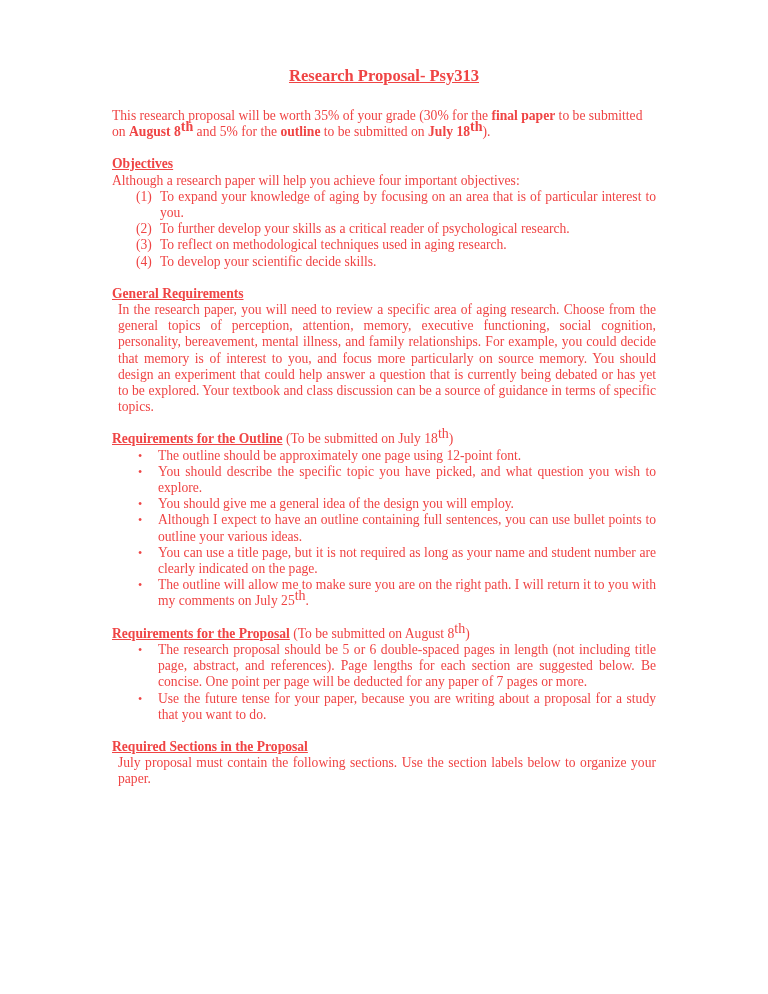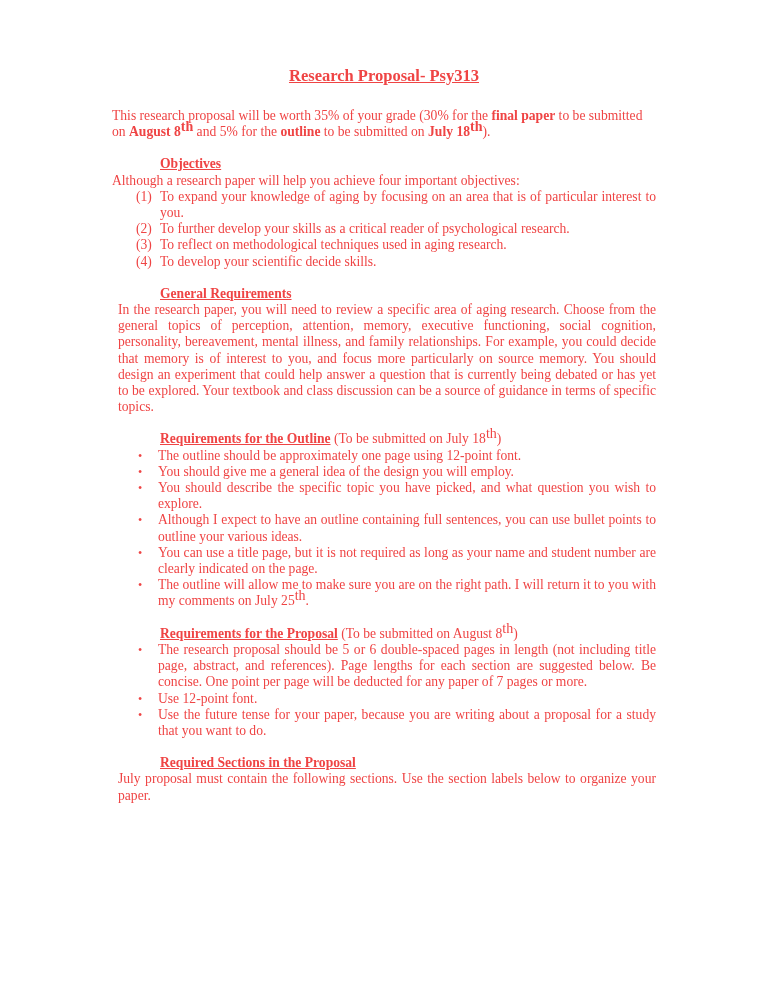--- a/index.html
+++ b/index.html
@@ -9,21 +9,21 @@
     font-family: Liberation Serif, serif;
     font-size: 13.6px; line-height: 16.2px; color: #ef4444;
   }
   .title {
     text-align: center; font-weight: bold; font-size: 16.5px;
     text-decoration: underline; margin: 0 0 22px 0; line-height: 20px;
   }
   p { margin: 0; }
   .just { text-align: justify; margin-left: 6px; }
   .section { margin-top: 16px; }
-  .heading { font-weight: bold; text-decoration: underline; margin-left: 48px; }
+  .heading { font-weight: bold; text-decoration: underline; }
   ol.objectives { list-style: none; margin: 0; padding: 0 0 0 48px; }
   ol.objectives li { position: relative; text-align: justify; }
   ol.objectives li .num { position: absolute; left: -24px; }
   ul.bullets { list-style: none; margin: 0; padding: 0 0 0 46px; }
   ul.bullets li { position: relative; text-align: justify; }
   ul.bullets li::before { content: "\2022"; position: absolute; left: -20px; font-size: 12px; }
   sup { font-size: 14px; line-height: 0; vertical-align: 5px; }
   b { font-weight: bold; }
 </style>
 </head>
@@ -48,33 +48,32 @@
 
   <div class="section">
     <p class="heading">General Requirements</p>
     <p class="just">In the research paper, you will need to review a specific area of aging research.  Choose from the general topics of perception, attention, memory, executive functioning, social cognition, personality, bereavement, mental illness, and family relationships.   For example, you could decide that memory is of interest to you, and focus more particularly on source memory.  You should design an experiment that could help answer a question that is currently being debated or has yet to be explored.   Your textbook and class discussion can be a source of guidance in terms of specific topics.</p>
   </div>
 
   <div class="section">
     <p><span class="heading">Requirements for the Outline</span><span> (To be submitted on July 18</span><sup>th</sup><span>)</span></p>
     <ul class="bullets">
       <li>The outline should be approximately one page using 12-point font.</li>
+      <li>You should describe the specific topic you have picked, and what question you wish to explore.</li>
       <li>You should give me a general idea of the design you will employ.</li>
-      <li>You should describe the specific topic you have picked, and what question you wish to explore.</li>
       <li>Although I expect to have an outline containing full sentences, you can use bullet points to outline your various ideas.</li>
       <li>You can use a title page, but it is not required as long as your name and student number are clearly indicated on the page.</li>
       <li><span>The outline will allow me to make sure you are on the right path.  I will return it to you with my comments on July 25</span><sup>th</sup><span>.</span></li>
     </ul>
   </div>
 
   <div class="section">
     <p><span class="heading">Requirements for the Proposal</span><span> (To be submitted on August 8</span><sup>th</sup><span>)</span></p>
     <ul class="bullets">
       <li>The research proposal should be 5 or 6 double-spaced pages in length (not including title page, abstract, and references).  Page lengths for each section are suggested below.  Be concise.  One point per page will be deducted for any paper of 7 pages or more.</li>
-      <li>Use 12-point font.</li>
       <li>Use the future tense for your paper, because you are writing about a proposal for a study that you want to do.</li>
     </ul>
   </div>
 
   <div class="section">
     <p class="heading">Required Sections in the Proposal</p>
     <p class="just">July proposal must contain the following sections.  Use the section labels below to organize your paper.</p>
   </div>
 
 </div>

